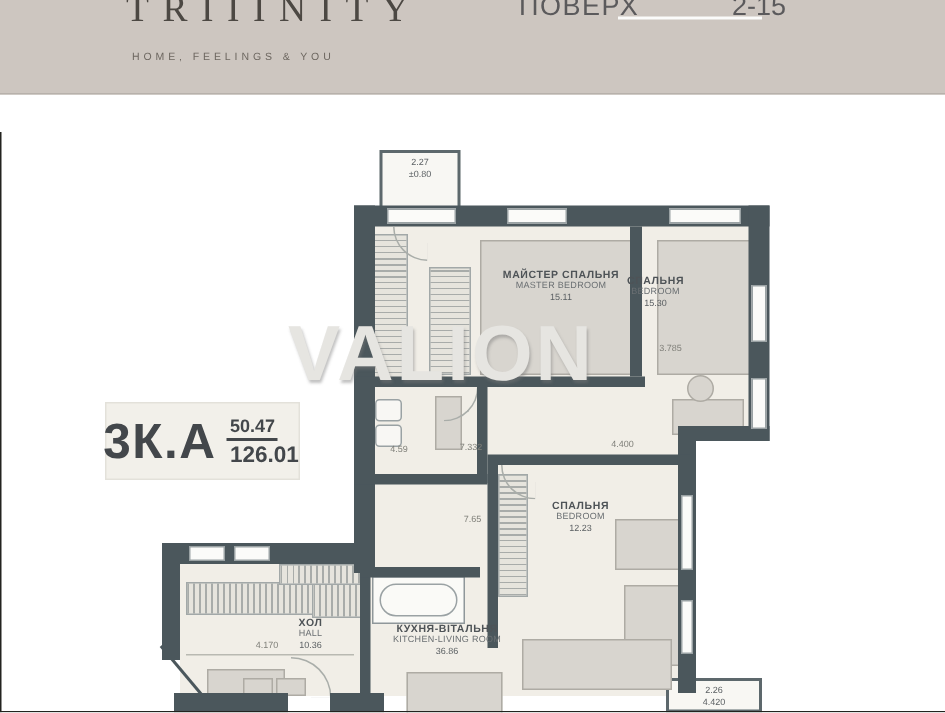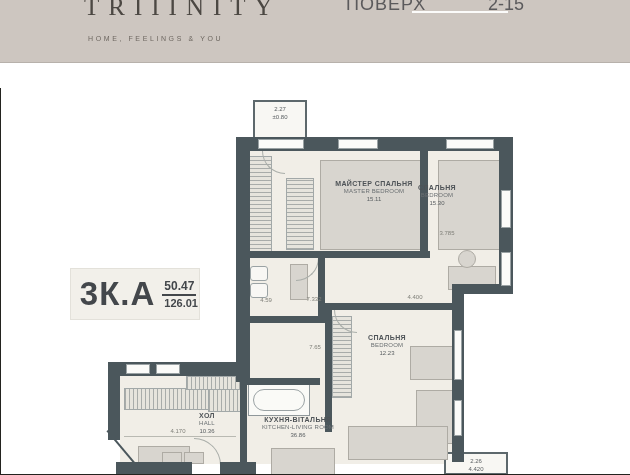--- a/index.html
+++ b/index.html
@@ -40,25 +40,25 @@
   .rlabel{position:absolute;text-align:center;color:#4e5357;z-index:9;line-height:1.2;}
   .rlabel .nm{font-size:7px;font-weight:bold;letter-spacing:.4px;}
   .rlabel .en{font-size:6px;letter-spacing:.2px;color:#6a6f72;}
   .rlabel .ar{font-size:6px;color:#5a5f62;}
   
   .watermark{position:absolute;left:192px;top:206px;width:250px;z-index:30;
              font-size:52px;font-weight:bold;letter-spacing:2px;color:#e6e5e1;
              text-shadow:1px 2px 2px rgba(120,120,120,.45);}
   .badge{position:absolute;left:70px;top:268px;width:130px;height:52px;background:#f2f0ea;
          box-shadow:inset 0 0 0 1px #e3e1da;z-index:20;display:flex;align-items:center;
-         justify-content:flex-end;gap:7px;color:#43474b;}
+         justify-content:center;gap:7px;color:#43474b;}
   .badge .tp{font-size:33px;font-weight:600;letter-spacing:1px;}
   .badge .fr{display:flex;flex-direction:column;align-items:flex-start;}
   .badge .fr .a1{font-size:12px;font-weight:600;border-bottom:2px solid #43474b;padding:0 2px 1px 2px;}
-  .badge .fr .a2{font-size:11px;font-weight:600;padding:1px 2px 0 2px;}
+  .badge .fr .a2{font-size:15px;font-weight:600;padding:1px 2px 0 2px;}
 </style>
 </head>
 <body>
 
 <div class="page">
 
   <div class="hdr">
     <div class="brand">TRIIINITY</div>
     <div class="tagline">HOME, FEELINGS &amp; YOU</div>
     <div class="floor-label">ПОВЕРХ</div>
@@ -178,14 +178,15 @@
   </div>
 
   <div class="badge">
     <span class="tp">3К.А</span>
     <span class="fr">
       <span class="a1">50.47</span>
       <span class="a2">126.01</span>
     </span>
   </div>
 
+  <div class="watermark">VALION</div>
 
 </div>
 
 </body></html>

